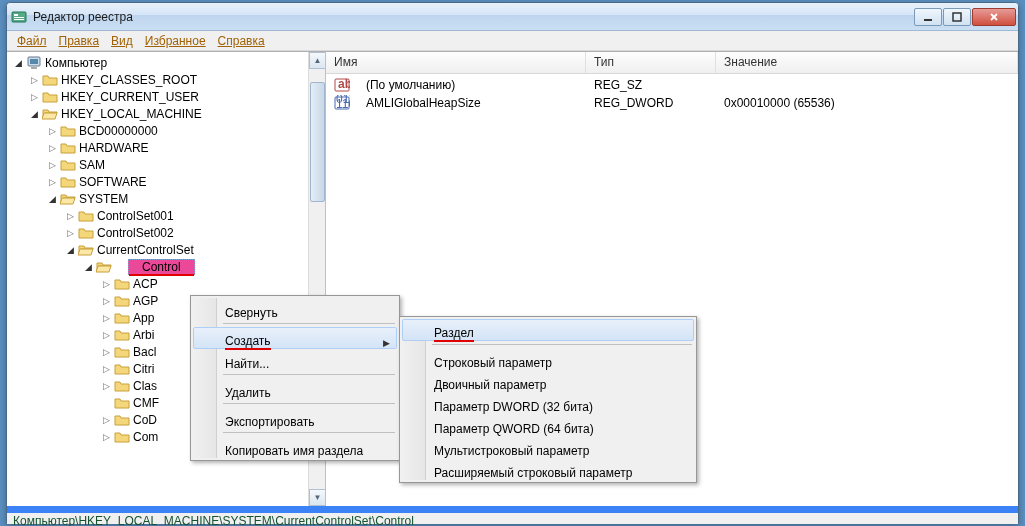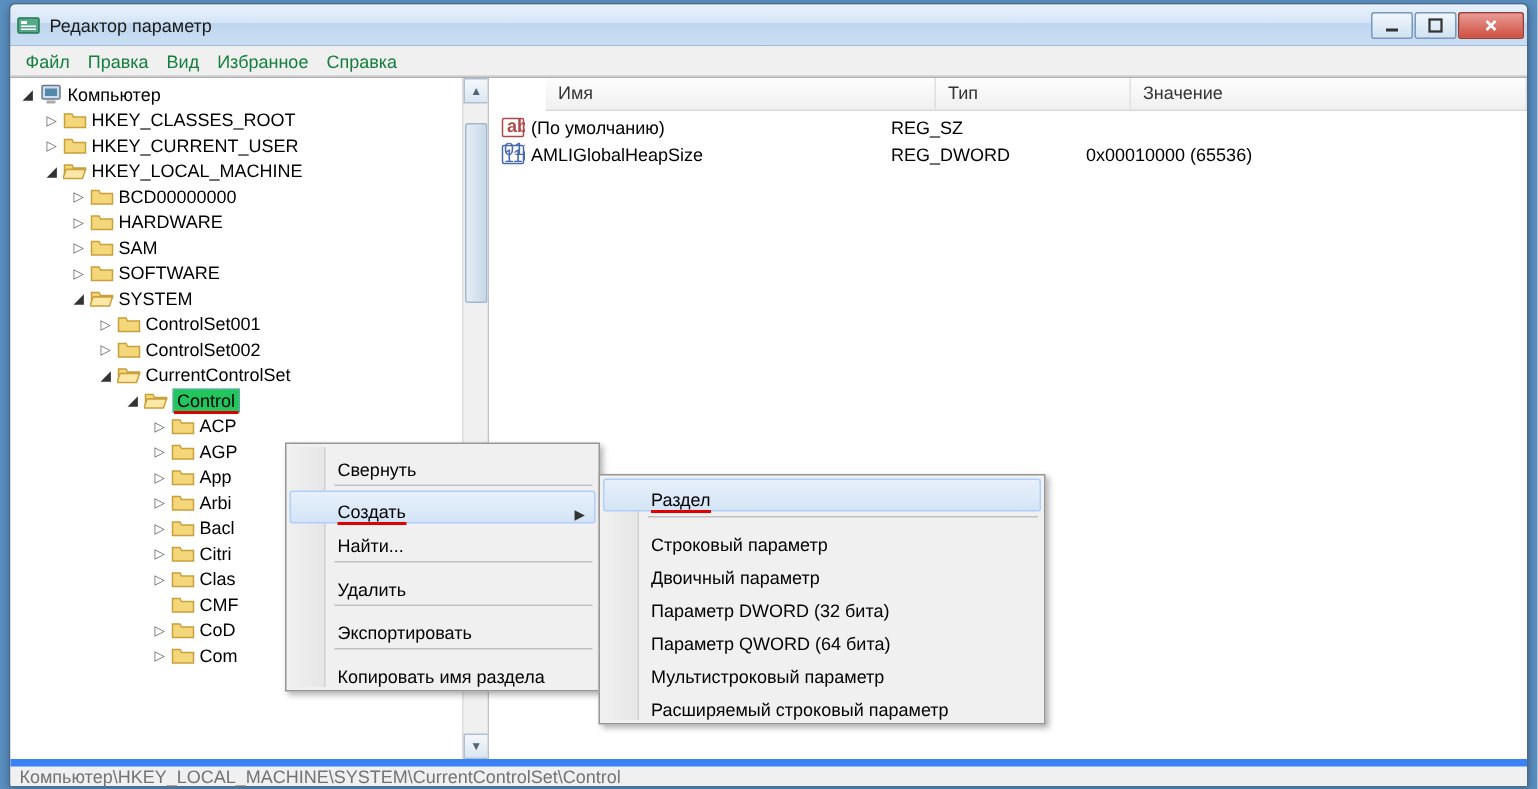--- a/index.html
+++ b/index.html
@@ -9,55 +9,55 @@
 
 .titlebar { height: 28px; background: linear-gradient(to bottom, #e8f1fb 0%, #d5e5f7 45%, #bed5ee 46%, #cadff3 100%); display: flex; align-items: center; padding: 0 4px; border-radius: 4px 4px 0 0; border-bottom: 1px solid #9fb8d3; }
 .titlebar .app-icon { width: 16px; height: 16px; margin-right: 6px; }
 .titlebar .title { flex: 1; color: #1a1a1a; font-size: 12px; }
 .window-controls { display: flex; gap: 1px; margin-right: -2px; }
 .wbtn { width: 28px; height: 18px; border: 1px solid #7a9ab8; border-radius: 2px; background: linear-gradient(to bottom, #f0f6fc, #d0e2f2); display: flex; align-items: center; justify-content: center; cursor: pointer; }
 .wbtn.close { width: 44px; background: linear-gradient(to bottom, #e79b96, #d0503f); border-color: #9c3b2e; }
 .wbtn svg { display: block; }
 
 .menubar { height: 20px; background: #f0f0f0; display: flex; align-items: center; padding: 0 4px; border-bottom: 1px solid #d8d8d8; }
-.menubar span { padding: 2px 6px; color: #15803d; cursor: pointer; }
+.menubar span { padding: 2px 6px; text-decoration: underline; color: #a16207; cursor: pointer; }
 
 .client { display: flex; height: 455px; border-top: 1px solid #b0b0b0; }
 
 .tree-pane { width: 319px; border-right: 1px solid #c0c0c0; overflow: hidden; position: relative; background: #fff; }
 .tree-scroll { position: absolute; right: 0; top: 0; width: 17px; height: 100%; background: #f0f0f0; border-left: 1px solid #dcdcdc; }
 .scroll-thumb { position: absolute; left: 1px; top: 30px; width: 15px; height: 120px; background: linear-gradient(to right, #e5edf5, #c8d8e8); border: 1px solid #9fb6cc; border-radius: 2px; }
 .scroll-arrow { position: absolute; left: 0; width: 17px; height: 17px; background: linear-gradient(to bottom, #f4f8fc, #dbe6f0); border: 1px solid #b0c0d0; display: flex; align-items: center; justify-content: center; font-size: 8px; color: #567; }
 .scroll-arrow.up { top: 0; }
 .scroll-arrow.down { bottom: 0; }
 
 .tree { padding: 2px 0 2px 4px; white-space: nowrap; }
 .tree-row { display: flex; align-items: center; height: 17px; cursor: pointer; }
 .expander { width: 11px; height: 11px; margin-right: 2px; display: flex; align-items: center; justify-content: center; color: #6a6a6a; font-size: 9px; }
 .expander.open { color: #333; }
 .folder-icon { width: 16px; height: 14px; margin-right: 3px; flex-shrink: 0; }
 .folder-icon svg { display: block; }
 .computer-icon { width: 16px; height: 16px; margin-right: 3px; }
 .tree-label { color: #000; }
-.tree-row.selected .tree-label { background: #22c55e; border: 1px dotted #7da2ce; padding: 0 2px; }
+.tree-row.selected .tree-label { background: #ec4899; border: 1px dotted #7da2ce; padding: 0 13px; margin-left: 13px; }
 .red-underline { position: relative; }
 .red-underline::after { content: ""; position: absolute; left: 0; right: 0; bottom: -2px; height: 2px; background: #e00000; }
 
 .list-pane { flex: 1; background: #fff; }
-.list-header { display: flex; height: 22px; border-bottom: 1px solid #d8d8d8; background: linear-gradient(to bottom, #fdfdfd, #f0f0f0); margin-left: 38px; }
+.list-header { display: flex; height: 22px; border-bottom: 1px solid #d8d8d8; background: linear-gradient(to bottom, #fdfdfd, #f0f0f0); }
 .list-header .col { padding: 3px 8px; border-right: 1px solid #e0e0e0; color: #333; }
 .col-name { width: 260px; }
 .col-type { width: 130px; }
 .col-value { flex: 1; }
 .list-body { padding: 2px 0; }
 .list-row { display: flex; height: 18px; align-items: center; }
 .list-row .cell { padding: 0 8px; display: flex; align-items: center; }
-.value-icon { width: 16px; height: 16px; margin-right: 4px; flex-shrink: 0; }
-
-.statusbar { height: 18px; border-top: 5px solid #3b82f6; background: #f0f0f0; padding: 1px 6px; color: #737373; font-size: 12px; display: flex; align-items: center; }
+.value-icon { width: 16px; height: 16px; margin-right: 16px; flex-shrink: 0; }
+
+.statusbar { height: 18px; border-top: 7px solid #3b82f6; background: #f0f0f0; padding: 1px 6px; color: #14532d; font-size: 12px; display: flex; }
 
 .context-menu { position: absolute; background: #f0f0f0; border: 1px solid #979797; box-shadow: 2px 2px 4px rgba(0,0,0,0.3); padding: 2px; z-index: 10; }
 .context-menu .gutter { position: absolute; left: 2px; top: 2px; bottom: 2px; width: 24px; background: linear-gradient(to right, #f0f0f0, #e6e6e6); border-right: 1px solid #d0d0d0; }
 .menu-item { position: relative; height: 22px; display: flex; align-items: flex-end; padding-left: 32px; padding-right: 20px; cursor: pointer; z-index: 1; }
 .menu-item.highlighted { background: linear-gradient(to bottom, #e8f0fa, #d4e4f6); border: 1px solid #aecff7; border-radius: 2px; padding-left: 31px; padding-right: 19px; height: 22px; }
 .menu-sep { height: 1px; background: #c0c0c0; margin: 3px 2px 3px 30px; position: relative; z-index: 1; }
 .submenu-arrow { position: absolute; right: 6px; font-size: 9px; color: #333; }
 
 #ctx1 { left: 190px; top: 295px; width: 210px; }
 #ctx2 { left: 399px; top: 316px; width: 298px; }
@@ -75,21 +75,21 @@
 <div class="window">
   <div class="titlebar">
     <span class="app-icon">
       <svg width="16" height="16" viewBox="0 0 16 16">
           <rect x="1" y="3" width="14" height="10" fill="#5a8" stroke="#275" rx="1"></rect>
           <rect x="3" y="5" width="4" height="2" fill="#fff"></rect>
           <rect x="3" y="8" width="10" height="1" fill="#fff"></rect>
           <rect x="3" y="10" width="10" height="1" fill="#fff"></rect>
         </svg>
     </span>
-    <span class="title">Редактор параметр</span>
+    <span class="title">Редактор реестра</span>
     <div class="window-controls">
       <div class="wbtn">
           <svg width="10" height="10">
             <rect x="1" y="7" width="8" height="2" fill="#333"></rect>
           </svg>
         </div>
       <div class="wbtn">
           <svg width="10" height="10">
             <rect x="1" y="1" width="8" height="8" fill="none" stroke="#333" stroke-width="1.5"></rect>
           </svg>

